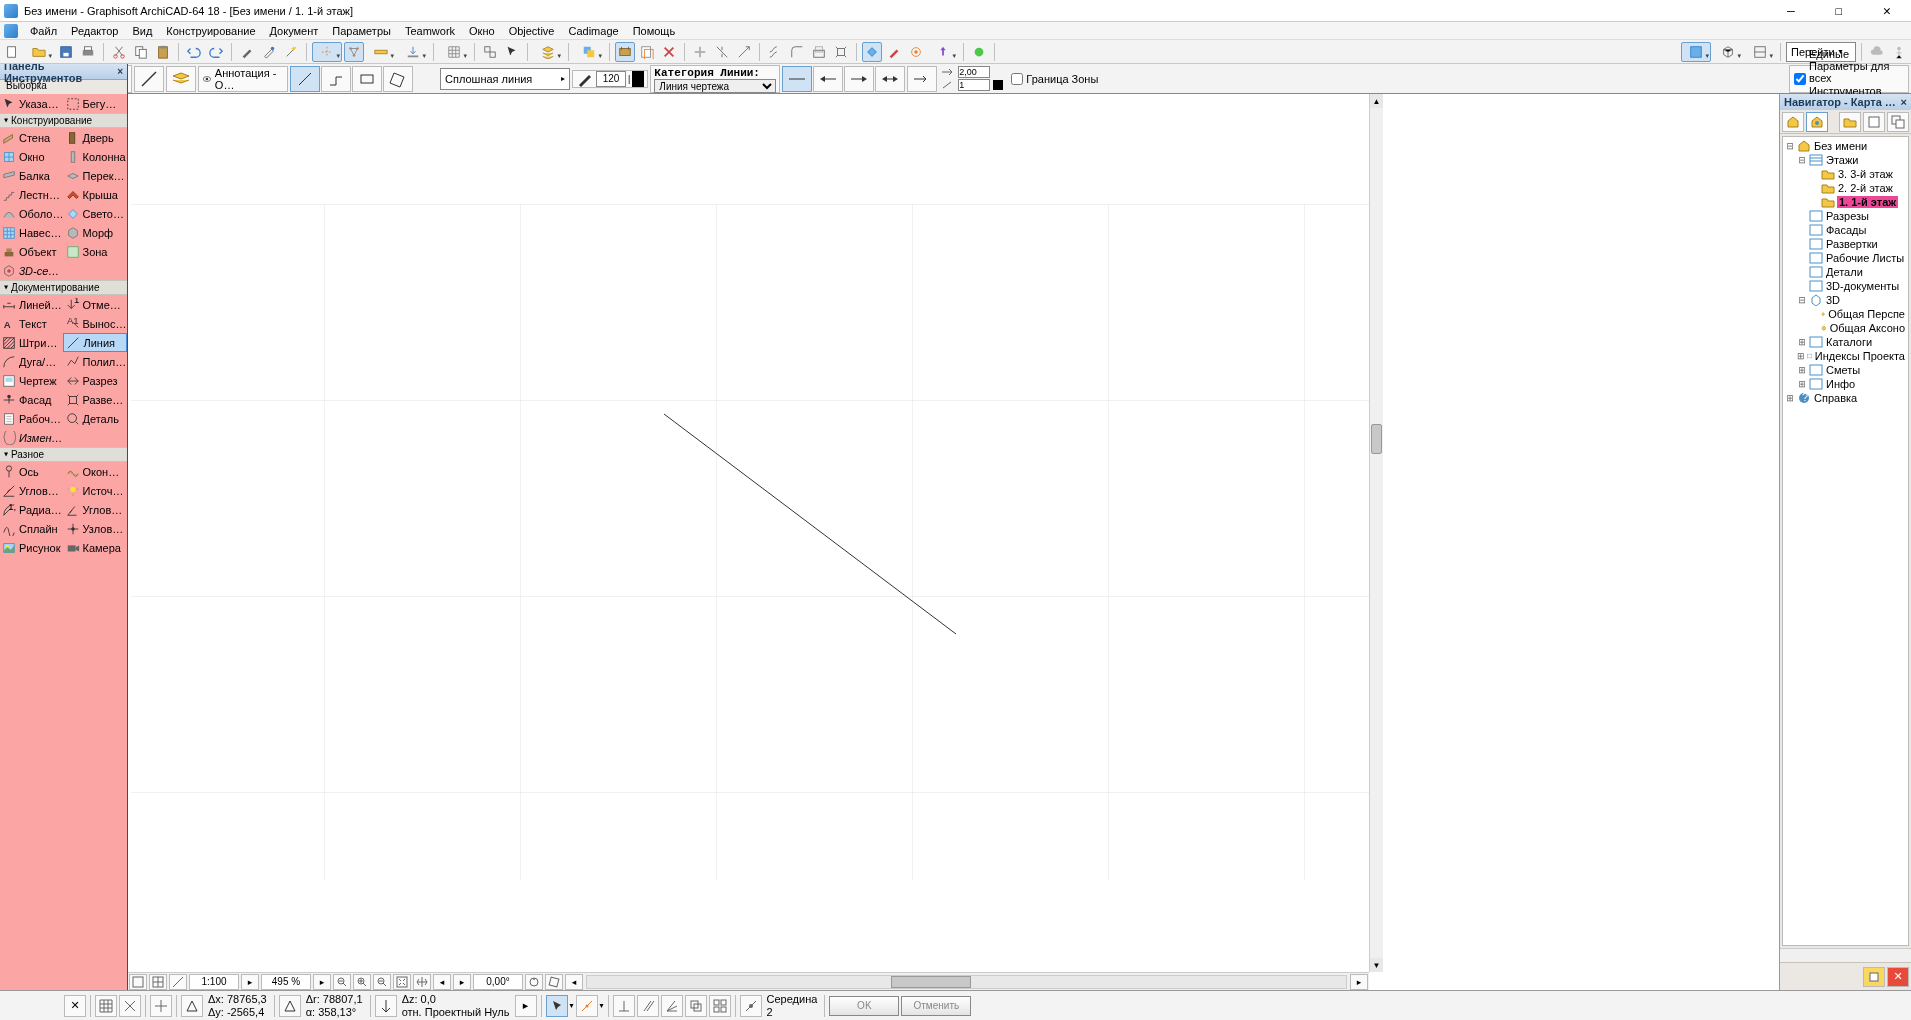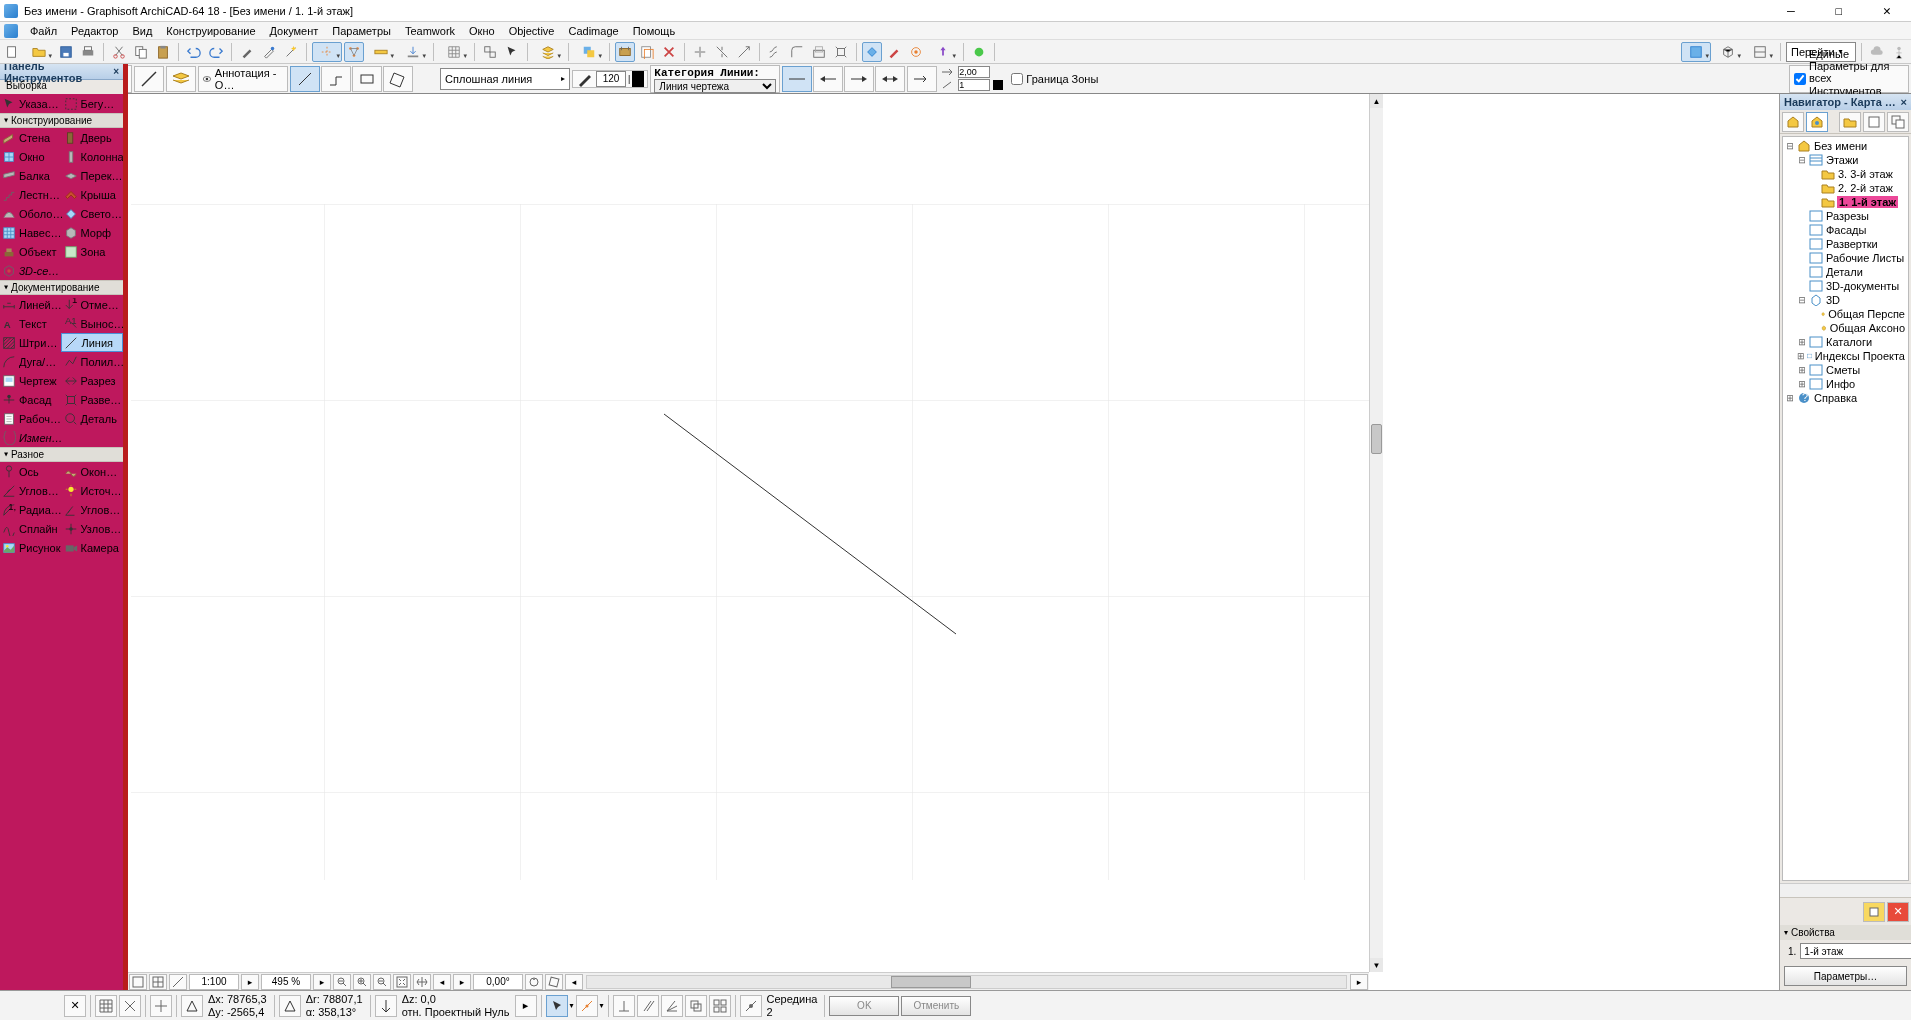--- a/index.html
+++ b/index.html
@@ -35,21 +35,21 @@
 .tb2-cat select{font-size:10px;border:1px solid #888;height:14px;}
 .tb2-marker{display:flex;gap:1px;}
 .tb2-marker .mbtn{width:30px;height:26px;border:1px solid #bbb;background:#fafafa;display:flex;align-items:center;justify-content:center;}
 .tb2-marker .mbtn.active{background:#d0e3f5;border-color:#6aa0d0;}
 .tb2-scale{display:flex;flex-direction:column;gap:1px;font-size:9px;padding:0 2px;}
 .tb2-scale .row{display:flex;align-items:center;gap:3px;}
 .tb2-scale input{width:32px;height:12px;border:1px solid #888;font-size:9px;}
 .tb2-chk{display:flex;align-items:center;gap:3px;font-size:10px;padding:0 4px;}
 .tb2-chk input{width:12px;height:12px;}
 
-.toolbox{position:absolute;left:0;top:64px;width:128px;bottom:30px;background:#be185d;border-right:5px solid #b91c1c;overflow:hidden;}
+.toolbox{position:absolute;left:0;top:64px;width:128px;bottom:30px;background:#fca5a5;border-right:1px solid #b91c1c;overflow:hidden;}
 .toolbox .thead{background:linear-gradient(#d6e4f2,#b8cfe8);height:16px;display:flex;align-items:center;padding:0 4px;font-size:10px;font-weight:bold;color:#1a3a5a;border-bottom:1px solid #8aa8c8;}
 .toolbox .thead .cls{margin-left:auto;font-size:10px;cursor:pointer;}
 .toolbox .tsec{background:#e0ded8;height:15px;display:flex;align-items:center;padding:0 4px;font-size:10px;border-top:1px solid #c8c4bc;border-bottom:1px solid #c8c4bc;}
 .toolbox .tsec::before{content:"▸";margin-right:3px;font-size:8px;transform:rotate(90deg);display:inline-block;}
 .toolbox .trow{display:flex;height:19px;}
 .toolbox .tcell{width:64px;display:flex;align-items:center;gap:3px;padding:0 2px;overflow:hidden;white-space:nowrap;}
 .toolbox .tcell.active{background:#b8d8f8;border:1px solid #4a90d8;}
 .toolbox .tico{width:14px;height:14px;flex-shrink:0;}
 .toolbox .tcell.full{width:128px;font-style:italic;}
 .selhead{height:14px;padding:0 6px;font-size:10px;background:#ebe8e4;}
@@ -1095,31 +1095,20 @@
   </div>
   <div class="navhscroll"></div>
   <div class="navctrls">
     <div class="nb yel">
         <svg width="12" height="12" viewBox="0 0 12 12">
           <rect x="2" y="2" width="8" height="8" fill="#fff" stroke="#666"></rect>
         </svg>
       </div>
     <div class="nb red">✕</div>
   </div>
-  <div class="props">
-    <div class="psec">Свойства</div>
-    <div class="prow">
-      <svg width="14" height="14" viewBox="0 0 14 14">
-          <rect x="1" y="1" width="12" height="12" fill="#f4c842" stroke="#aa8020"></rect>
-        </svg>
-      <span class="plbl">1.</span>
-      <input value="1-й этаж" style="">
-    </div>
-    <div class="pbtn">Параметры…</div>
-  </div>
 </div>
 
 <div class="statusbar">
   <div style="width:60px"></div>
   <div class="sbtn">✕</div>
   <div class="ssep"></div>
   <div class="sbtn">
       <svg width="14" height="14" viewBox="0 0 14 14">
         <path d="M1 1h12v12H1zM5 1v12M9 1v12M1 5h12M1 9h12" stroke="#666" fill="none"></path>
       </svg>

